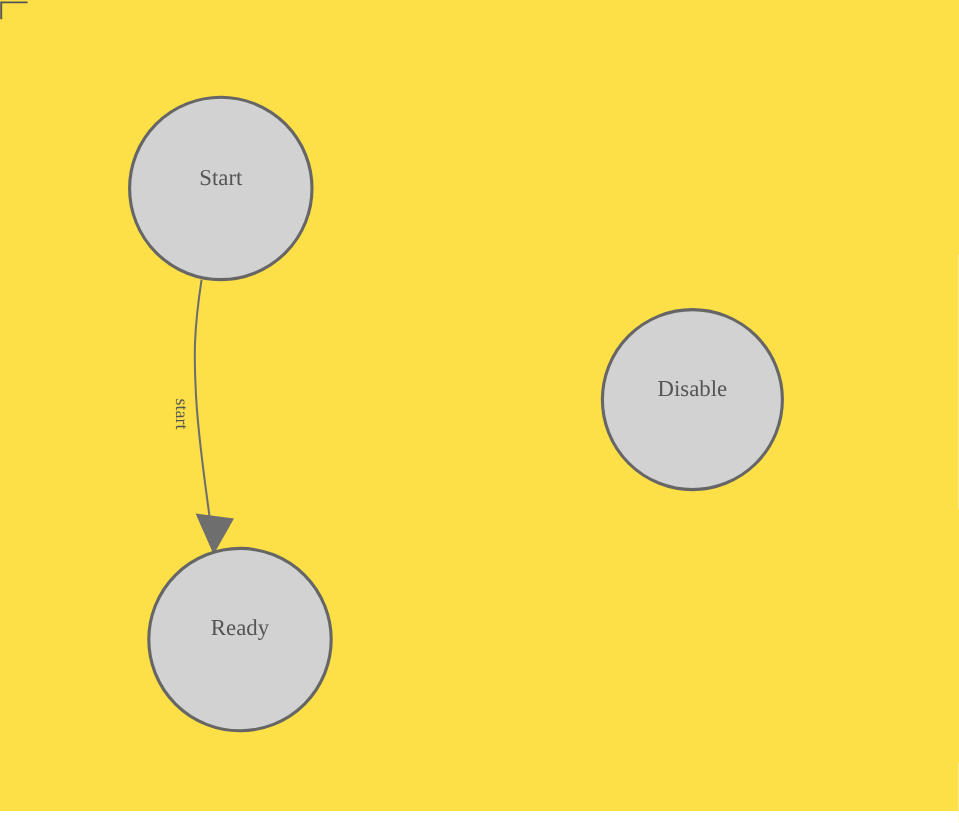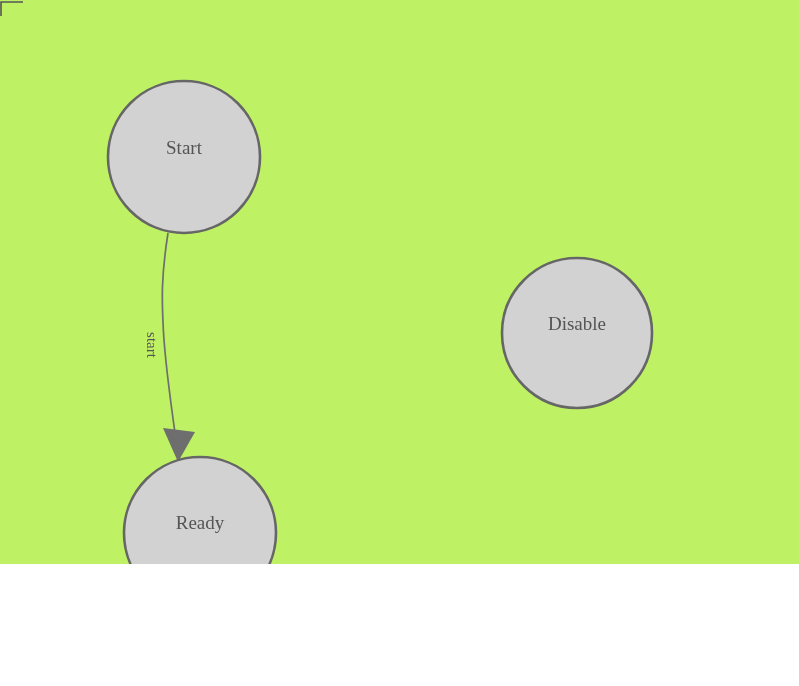--- a/index.html
+++ b/index.html
@@ -6,22 +6,22 @@
     margin: 0;
     padding: 0;
     background: #ffffff;
   }
   body {
     font-family: "Liberation Serif", "DejaVu Serif", serif;
   }
   #canvas {
     position: relative;
     width: 799px;
-    height: 564px;
-    background: #bef264;
+    height: 676px;
+    background: #fde047;
     overflow: hidden;
   }
   #diagram-svg {
     position: absolute;
     left: 0;
     top: 0;
     width: 799px;
     height: 686px;
   }
   .node-circle {

